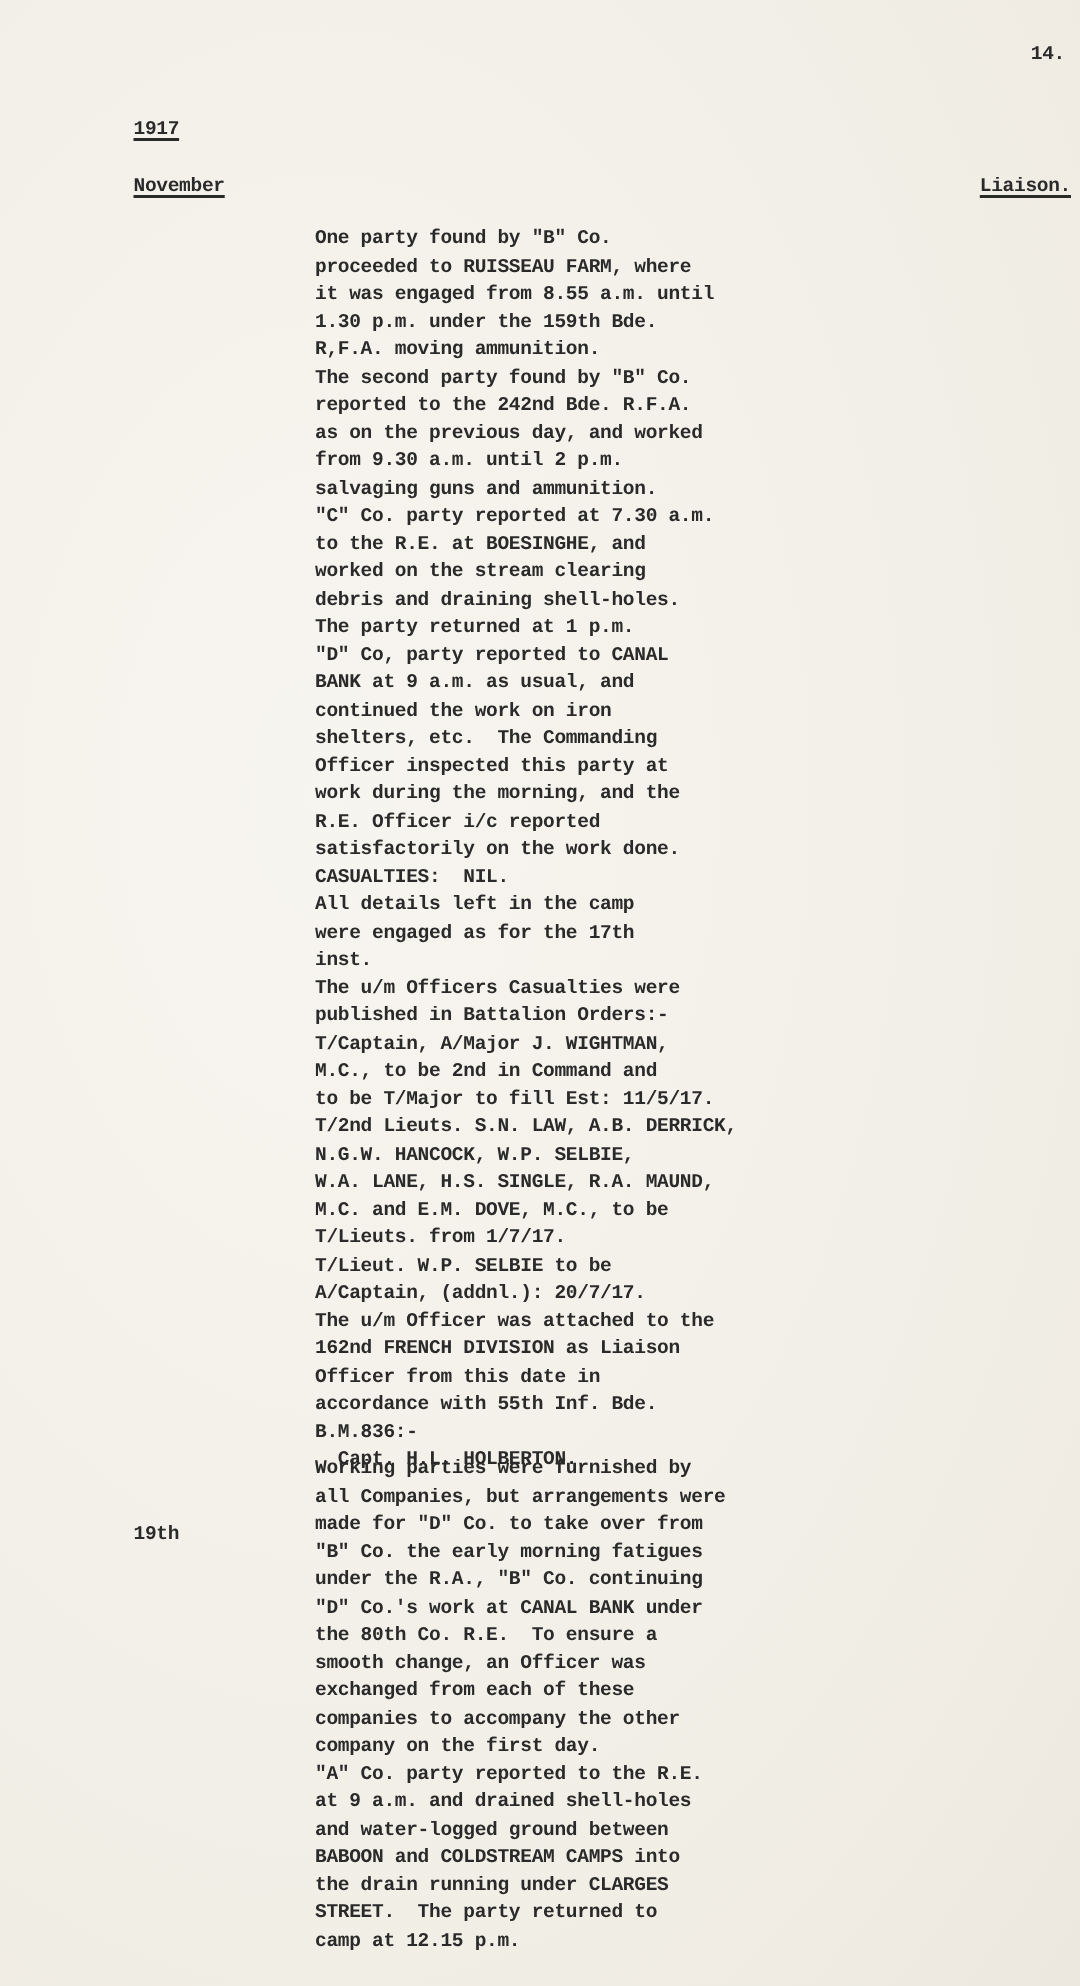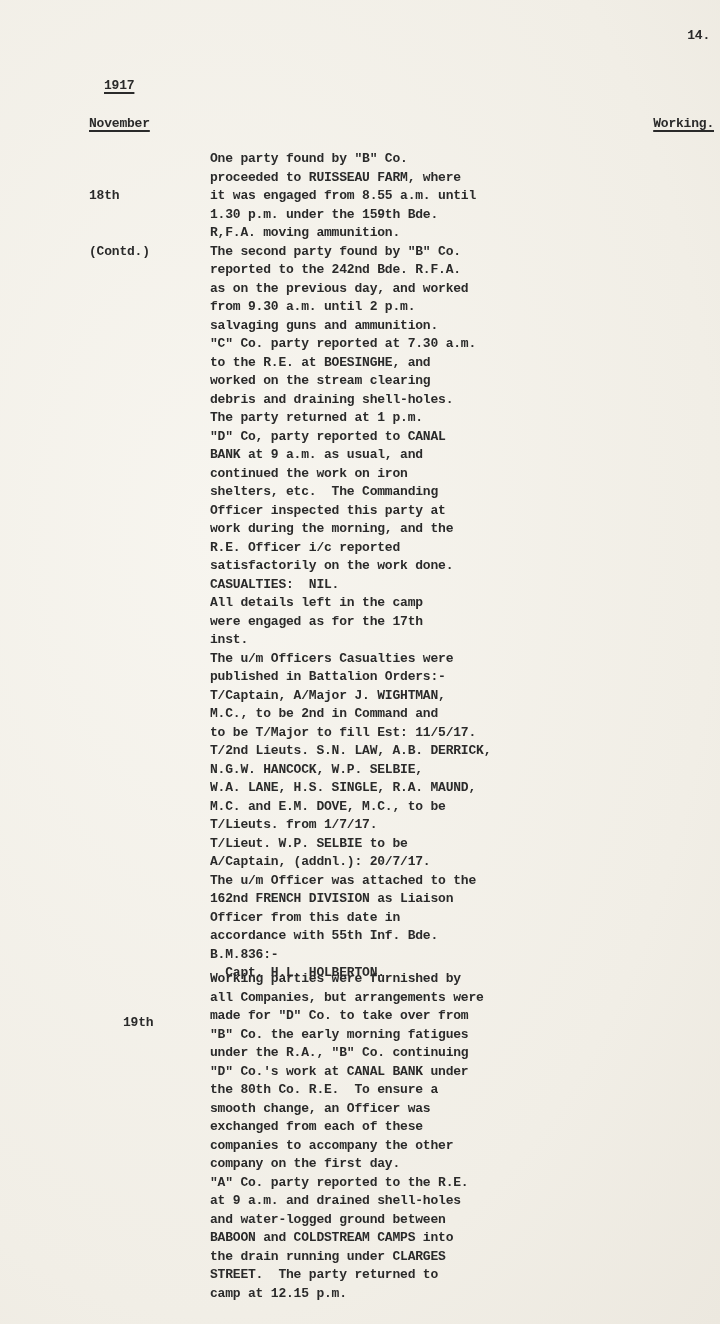--- a/index.html
+++ b/index.html
@@ -8,43 +8,39 @@
       background: #f4f1ea;
       background-image: radial-gradient(ellipse at 30% 40%, #f7f5ef 0%, #f1eee6 70%, #ece8df 100%);
       font-family: "Liberation Mono", "DejaVu Sans Mono", monospace;
       color: #2a2a2a;
       position: relative;
     }
     .page { position: absolute; inset: 0; }
     .abs { position: absolute; white-space: pre; font-size: 13px; font-weight: bold; letter-spacing: -0.2px; line-height: 18.5px; }
     .ul { text-decoration: underline; text-decoration-thickness: 2px; text-underline-offset: 3px; }
     .page-num { right: 10px; top: 27px; }
-    .year { left: 104px; top: 77px; text-align: center; }
+    .year { left: 89px; top: 77px; text-align: center; }
     .month { left: 89px; top: 115px; font-family: Liberation Mono, monospace; }
     .appendix { right: 6px; top: 115px; }
     .entry-date { left: 89px; }
     .entry-body { left: 210px; }
     .date18 { top: 150px; }
     .body18 { top: 150px; }
-    .date19 { top: 977px; margin-left: 34px; }
+    .date19 { top: 977px; }
     .body19 { top: 926px; margin-top: 44px; }
     .line { display: block; }
   </style>
 </head>
 <body>
 
 <div class="page">
   <div class="abs page-num">14.</div>
   <div class="abs year ul">1917</div>
   <div class="abs month ul">November</div>
-  <div class="abs appendix ul">Working.</div>
+  <div class="abs appendix ul">Liaison.</div>
 
-  <div class="abs entry-date date18">
-    <span class="line">18th</span>
-    <span class="line">(Contd.)</span>
-  </div>
   <div class="abs entry-body body18" id="body18"><span class="line">One party found by "B" Co.</span><span class="line">proceeded to RUISSEAU FARM, where</span><span class="line">it was engaged from 8.55 a.m. until</span><span class="line">1.30 p.m. under the 159th Bde.</span><span class="line">R,F.A. moving ammunition.</span><span class="line">The second party found by "B" Co.</span><span class="line">reported to the 242nd Bde. R.F.A.</span><span class="line">as on the previous day, and worked</span><span class="line">from 9.30 a.m. until 2 p.m.</span><span class="line">salvaging guns and ammunition.</span><span class="line">"C" Co. party reported at 7.30 a.m.</span><span class="line">to the R.E. at BOESINGHE, and</span><span class="line">worked on the stream clearing</span><span class="line">debris and draining shell-holes.</span><span class="line">The party returned at 1 p.m.</span><span class="line">"D" Co, party reported to CANAL</span><span class="line">BANK at 9 a.m. as usual, and</span><span class="line">continued the work on iron</span><span class="line">shelters, etc.  The Commanding</span><span class="line">Officer inspected this party at</span><span class="line">work during the morning, and the</span><span class="line">R.E. Officer i/c reported</span><span class="line">satisfactorily on the work done.</span><span class="line">CASUALTIES:  NIL.</span><span class="line">All details left in the camp</span><span class="line">were engaged as for the 17th</span><span class="line">inst.</span><span class="line">The u/m Officers Casualties were</span><span class="line">published in Battalion Orders:-</span><span class="line">T/Captain, A/Major J. WIGHTMAN,</span><span class="line">M.C., to be 2nd in Command and</span><span class="line">to be T/Major to fill Est: 11/5/17.</span><span class="line">T/2nd Lieuts. S.N. LAW, A.B. DERRICK,</span><span class="line">N.G.W. HANCOCK, W.P. SELBIE,</span><span class="line">W.A. LANE, H.S. SINGLE, R.A. MAUND,</span><span class="line">M.C. and E.M. DOVE, M.C., to be</span><span class="line">T/Lieuts. from 1/7/17.</span><span class="line">T/Lieut. W.P. SELBIE to be</span><span class="line">A/Captain, (addnl.): 20/7/17.</span><span class="line">The u/m Officer was attached to the</span><span class="line">162nd FRENCH DIVISION as Liaison</span><span class="line">Officer from this date in</span><span class="line">accordance with 55th Inf. Bde.</span><span class="line">B.M.836:-</span><span class="line">  Capt. H.L. HOLBERTON.</span></div>
 
   <div class="abs entry-date date19">
     <span class="line">19th</span>
   </div>
   <div class="abs entry-body body19" id="body19"><span class="line">Working parties were furnished by</span><span class="line">all Companies, but arrangements were</span><span class="line">made for "D" Co. to take over from</span><span class="line">"B" Co. the early morning fatigues</span><span class="line">under the R.A., "B" Co. continuing</span><span class="line">"D" Co.'s work at CANAL BANK under</span><span class="line">the 80th Co. R.E.  To ensure a</span><span class="line">smooth change, an Officer was</span><span class="line">exchanged from each of these</span><span class="line">companies to accompany the other</span><span class="line">company on the first day.</span><span class="line">"A" Co. party reported to the R.E.</span><span class="line">at 9 a.m. and drained shell-holes</span><span class="line">and water-logged ground between</span><span class="line">BABOON and COLDSTREAM CAMPS into</span><span class="line">the drain running under CLARGES</span><span class="line">STREET.  The party returned to</span><span class="line">camp at 12.15 p.m.</span></div>
 </div>
 
 </body></html>

